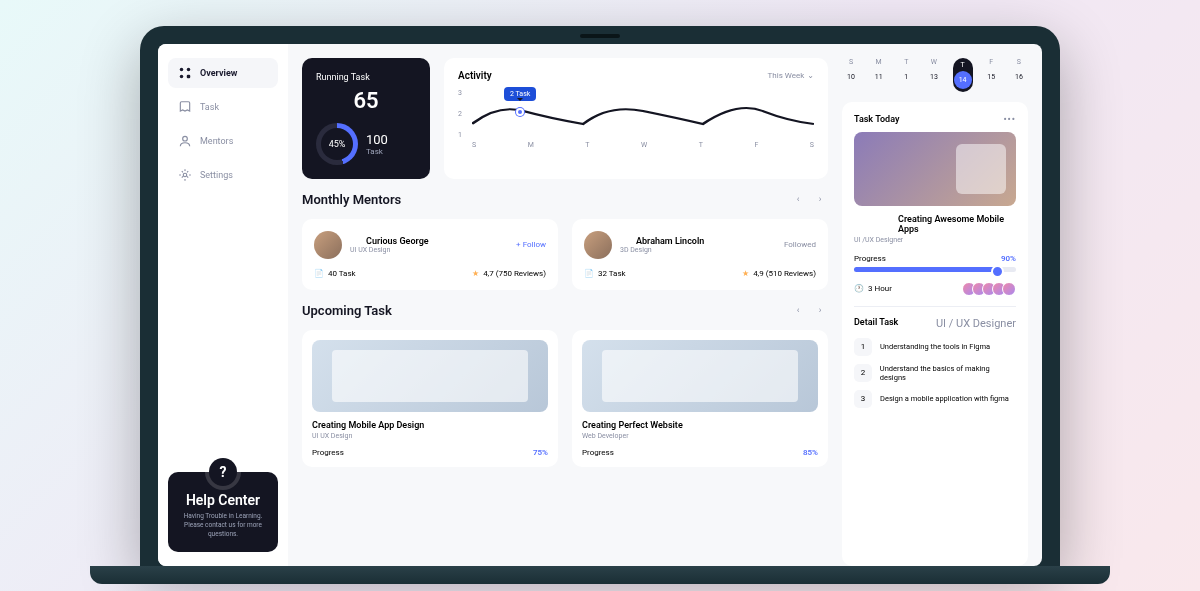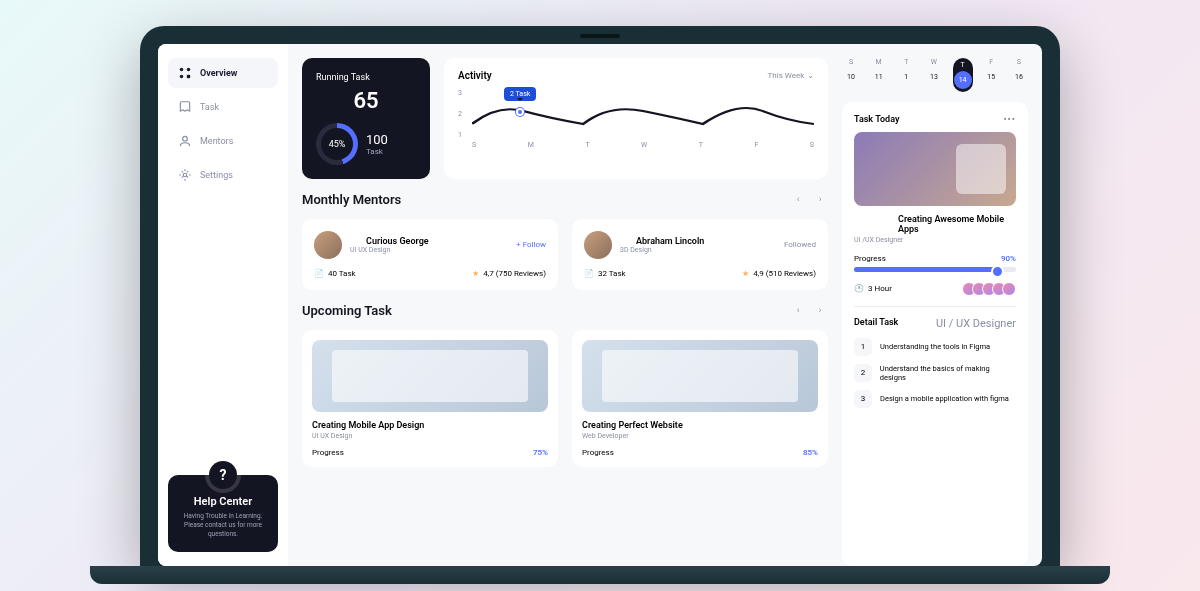--- a/index.html
+++ b/index.html
@@ -31,21 +31,21 @@
 .sidebar-item { display: flex; align-items: center; gap: 8px; padding: 8px 10px;
   border-radius: 8px; color: #8a8fa3; cursor: pointer; }
 .sidebar-item.active { background: #f5f6f9; color: #1a1a2e; font-weight: 700; }
 .sidebar-item .icon { width: 14px; height: 14px; display: flex; }
 .help-card { margin-top: auto; background: #141522; color: #fff; border-radius: 10px;
   padding: 20px 10px 12px; text-align: center; position: relative; }
 .help-card .qmark { position: absolute; top: -14px; left: 50%; transform: translateX(-50%);
   width: 28px; height: 28px; border-radius: 50%; background: #141522;
   display: flex; align-items: center; justify-content: center; font-size: 14px; font-weight: bold;
   box-shadow: 0 0 0 4px rgba(255,255,255,0.15); }
-.help-card .ht { font-size: 11px; font-weight: 600; margin-bottom: 4px; }
+.help-card .ht { font-size: 14px; font-weight: 600; margin-bottom: 4px; }
 .help-card .hs { font-size: 6.5px; color: #9ca3b8; line-height: 1.4; }
 
 .main { flex: 1; padding: 14px 14px 0; display: flex; flex-direction: column; gap: 12px; overflow: hidden; }
 .row1 { display: flex; gap: 14px; }
 .running { background: #141522; color: #fff; border-radius: 10px; padding: 14px; width: 128px; }
 .running .lbl { font-size: 9px; margin-bottom: 6px; }
 .running .big { font-size: 22px; font-weight: 600; margin-bottom: 10px; text-align: center; }
 .running .bottom { display: flex; align-items: center; gap: 8px; }
 .ring { width: 42px; height: 42px; border-radius: 50%; position: relative;
   background: conic-gradient(#546fff 0% 45%, #2a2b3d 45% 100%); display: flex; align-items: center; justify-content: center; }

